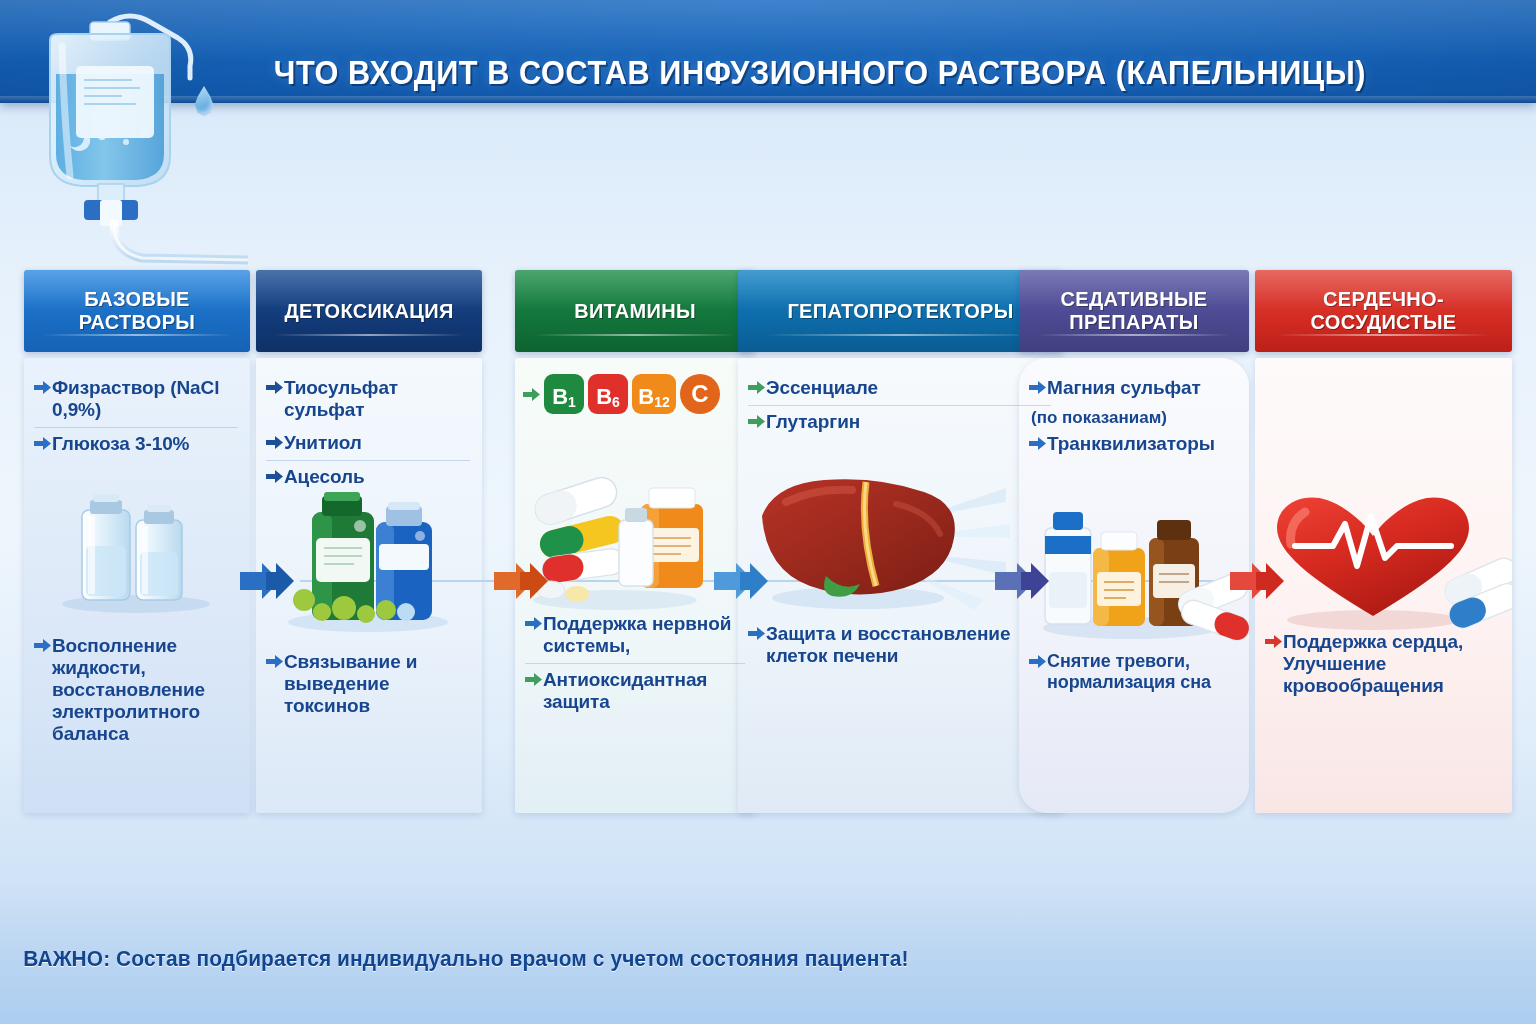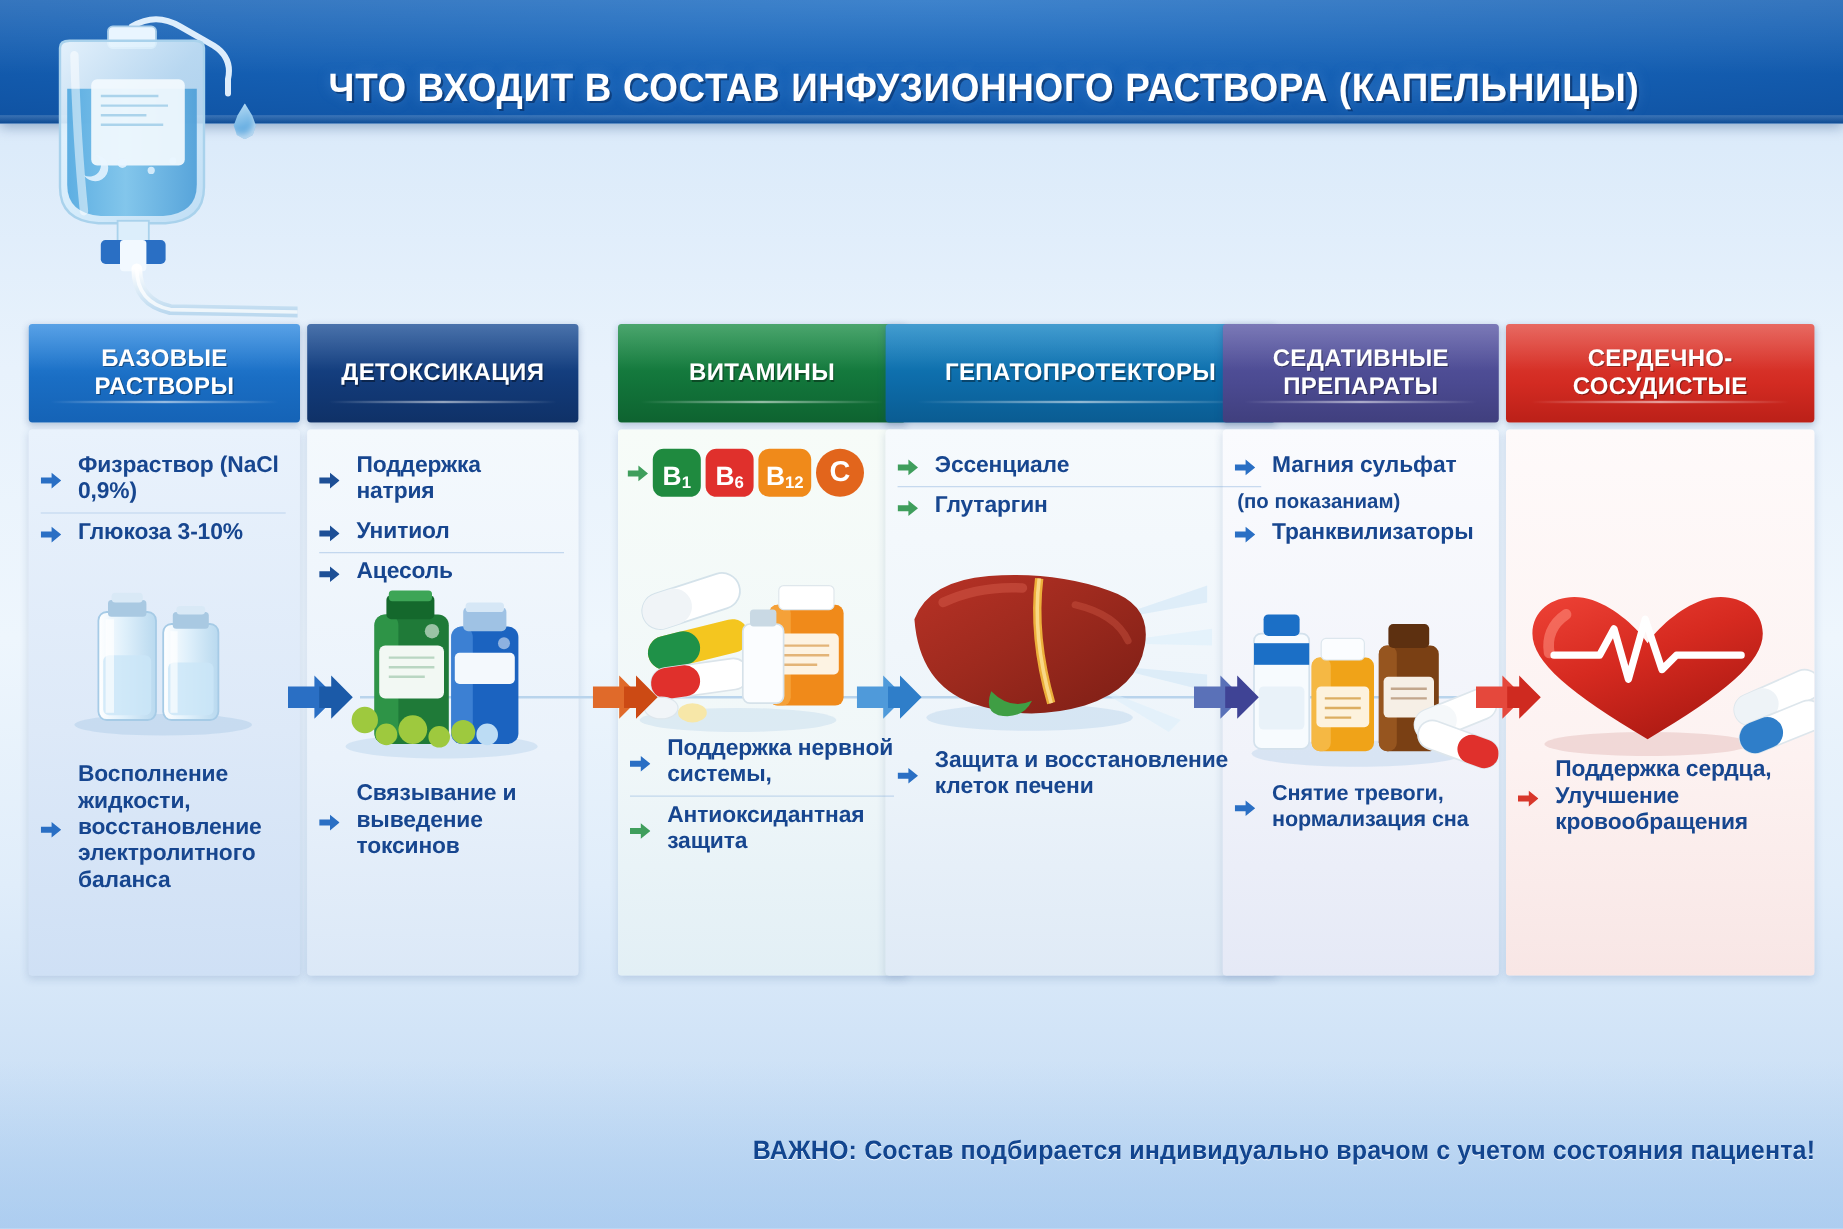--- a/index.html
+++ b/index.html
@@ -96,21 +96,21 @@
     border-radius: 3px;
     position: relative;
     overflow: hidden;
     box-shadow: 0 2px 7px rgba(30,70,130,.16);
     padding: 14px 12px 10px 10px;
   }
 
   
   .items { position: relative; z-index: 3; }
   .item {
-    display: flex; align-items: center; gap: 14px;
+    display: flex; align-items: flex-start; gap: 1px;
     padding: 5px 0 6px 0;
     color: #17468f;
     font-size: 19px;
     font-weight: 700;
     line-height: 1.16;
     letter-spacing: -.1px;
   }
   .item + .item { border-top: 1px solid rgba(120,165,215,.38); }
   .item.no-rule { border-top: none; }
   .arrow-bullet {
@@ -129,21 +129,21 @@
   .benefit .item { font-size: 19px; }
 
   
   .art { position: absolute; left: 0; right: 0; z-index: 2; }
 
   
   .conn { position: absolute; top: 560px; height: 42px; z-index: 6; }
 
   
   .footer {
-    position: absolute; left: 0; bottom: 52px; width: 1536px; text-align: right;
+    position: absolute; left: 0; bottom: 52px; width: 1536px; text-align: left;
   }
   .footer-text {
     color: #12458f; font-size: 22px; font-weight: 700; letter-spacing: .1px;
     transform: scaleX(.95); display:inline-block;
     text-shadow: 0 1px 0 rgba(255,255,255,.85);
   }
   .footer-band {
     position:absolute; left:0; bottom:0; width:1536px; height:140px;
     background: linear-gradient(180deg, rgba(170,205,240,0), rgba(160,198,238,.55));
     pointer-events:none;
@@ -277,21 +277,21 @@
       <div class="col-head-sheen"></div>
       <span>ДЕТОКСИКАЦИЯ</span>
     </div>
     <div class="col-body" style="background:linear-gradient(180deg,#f4f9fd,#eaf2fb 60%,#dbe8f7);">
 
       <div class="items">
         <div class="item">
           <svg class="arrow-bullet" viewBox="0 0 17 15">
             <path d="M0 5h9V1l8 6.5L9 14v-4H0z" fill="#1d4f96"></path>
             </svg>
-          <span>Поддержка натрия</span>
+          <span>Тиосульфат сульфат</span>
         </div>
         <div class="item no-rule">
           <svg class="arrow-bullet" viewBox="0 0 17 15">
             <path d="M0 5h9V1l8 6.5L9 14v-4H0z" fill="#1d4f96"></path>
             </svg>
           <span>Унитиол</span>
         </div>
         <div class="item">
           <svg class="arrow-bullet" viewBox="0 0 17 15">
             <path d="M0 5h9V1l8 6.5L9 14v-4H0z" fill="#1d4f96"></path>
@@ -496,21 +496,21 @@
         </div>
       </div>
     </div>
   </div>
 
   <div class="col" style="left:1019px; width:230px;">
     <div class="col-head" style="background:linear-gradient(180deg,#5a58a5,#4b4a91 60%,#403f7e);">
       <div class="col-head-sheen"></div>
       <span>СЕДАТИВНЫЕ ПРЕПАРАТЫ</span>
     </div>
-    <div class="col-body" style="background:linear-gradient(180deg,#fafbfe,#f1f3fa 60%,#e5e9f6);">
+    <div class="col-body" style="background:linear-gradient(180deg,#fafbfe,#f1f3fa 60%,#e5e9f6);border-radius:28px;">
 
       <div class="items">
         <div class="item">
           <svg class="arrow-bullet" viewBox="0 0 17 15">
             <path d="M0 5h9V1l8 6.5L9 14v-4H0z" fill="#2a6fc4"></path>
             </svg>
           <span>Магния сульфат</span>
         </div>
         <div class="note">(по показаниам)</div>
         <div class="item no-rule">

